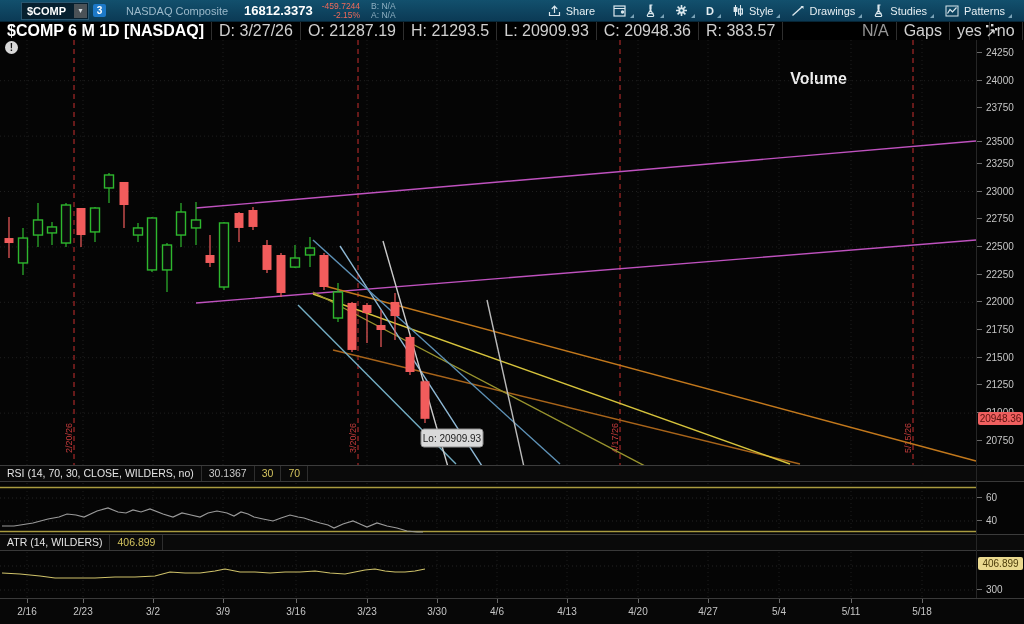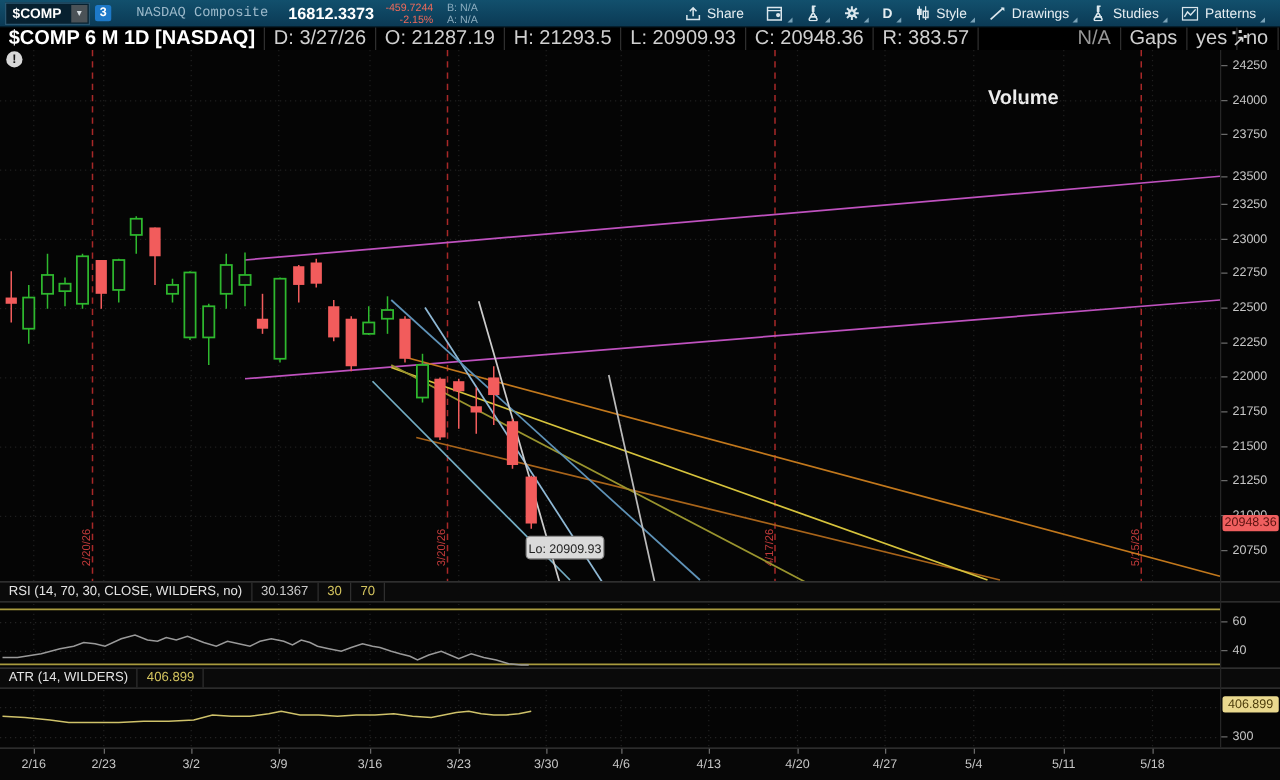--- a/index.html
+++ b/index.html
@@ -2,27 +2,27 @@
 <html><head>
 <meta charset="utf-8">
 <style>
   html,body{margin:0;padding:0;background:#000;}
   body{font-family:"Liberation Sans","DejaVu Sans",sans-serif;}
   .app{position:relative;width:1024px;height:624px;background:#050505;overflow:hidden;}
 
   
   .topbar{position:absolute;top:0;left:0;width:1024px;height:22px;
     background:linear-gradient(#12506d,#0b3a55);display:flex;align-items:center;
-    color:#dce8ef;font-size:11px;border-bottom:1px solid #062536;box-sizing:border-box;}
+    color:#dce8ef;font-size:11px;border-bottom:1px solid #062536;box-sizing:border-box;padding-left:17px;}
   .symbox{display:flex;align-items:center;height:16px;background:#07202f;border:1px solid #2a5670;margin-left:4px;}
   .symtext{padding:0 5px;font-weight:bold;color:#fff;width:42px;font-size:11px;}
   .symdrop{width:13px;height:14px;background:#4b5257;color:#d6dde1;font-size:8px;display:flex;align-items:center;justify-content:center;margin-right:1px;}
   .linkbadge{width:13px;height:13px;background:#1d79c8;border-radius:2px;color:#fff;font-size:10px;font-weight:bold;
     display:flex;align-items:center;justify-content:center;margin-left:4px;}
-  .symdesc{color:#9cb9ca;margin-left:20px;font-family:Liberation Mono, monospace;}
+  .symdesc{color:#9cb9ca;margin-left:20px;}
   .last{color:#fff;font-weight:bold;font-size:13px;margin-left:16px;}
   .chg{margin-left:9px;font-size:8.5px;line-height:9px;color:#ef6a5a;text-align:right;}
   .ba{margin-left:11px;font-size:8.5px;line-height:9px;color:#8fb0c2;}
   .tb-right{margin-left:auto;display:flex;align-items:center;height:100%;margin-right:10px;}
   .tbtn{position:relative;display:flex;align-items:center;gap:5px;padding:0 9px;height:100%;color:#e6eef2;cursor:pointer;white-space:nowrap;}
   .tbtn svg{display:block;}
   .dd::after{content:"";position:absolute;right:2px;bottom:3px;width:0;height:0;
     border-left:4px solid transparent;border-bottom:4px solid #7ba3b8;}
 
   

